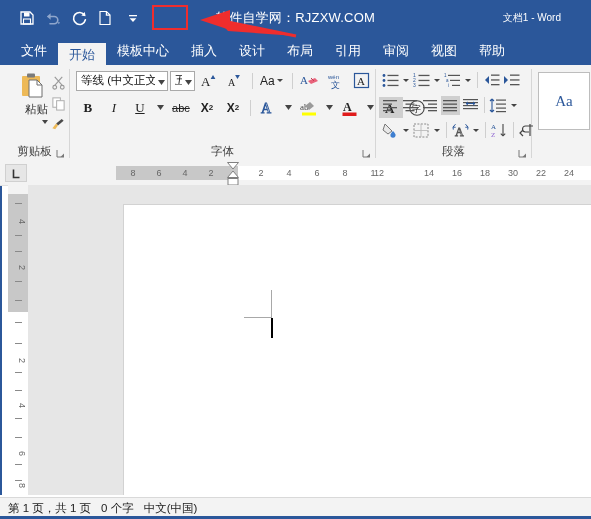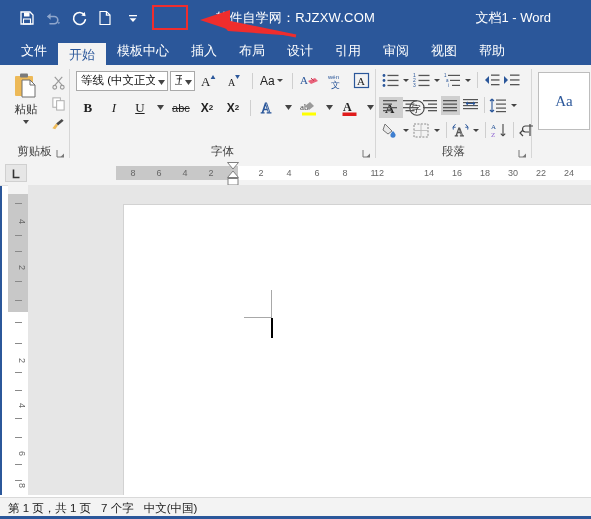--- a/index.html
+++ b/index.html
@@ -24,22 +24,22 @@
   .qat-drop{
     width:30px;height:22px;display:flex;align-items:center;justify-content:center;
     position:relative;
   }
   .title-center{
     position:absolute;left:0;right:0;top:0;height:36px;
     display:flex;align-items:center;justify-content:center;
     font-size:13px;letter-spacing:.2px;pointer-events:none;
   }
   .title-right{
-    position:absolute;right:40px;top:0;height:36px;display:flex;align-items:center;
-    font-size:13px;
+    position:absolute;right:30px;top:0;height:36px;display:flex;align-items:center;
+    font-size:10px;
     margin-left:32px;
   }
   
   .anno-box{
     position:absolute;left:152px;top:5px;width:36px;height:25px;
     border:2px solid #ef2d2d;box-sizing:border-box;pointer-events:none;
   }
   .anno-arrow{position:absolute;left:178px;top:4px;width:120px;height:34px;pointer-events:none;}
 
   
@@ -62,21 +62,21 @@
     position:relative;
   }
   .group-sep{width:1px;background:#d6d6d6;margin:4px 0 2px 0;}
   .launcher{
     position:absolute;right:4px;bottom:2px;width:9px;height:9px;
   }
 
   
   .g-clip{width:70px;}
   .paste{
-    width:44px;display:flex;flex-direction:column;align-items:center;margin-left:4px;margin-top:2px;
+    width:44px;display:flex;flex-direction:column;align-items:flex-end;margin-left:4px;margin-top:2px;
   }
   .paste-label{font-size:11.5px;color:#333;margin-top:1px;}
   .caret-d{width:0;height:0;border-left:3.5px solid transparent;border-right:3.5px solid transparent;border-top:4px solid #444;margin-top:3px;}
   .clip-right{display:flex;flex-direction:column;align-items:center;gap:1px;margin-top:3px;}
   .mini{width:20px;height:20px;display:flex;align-items:center;justify-content:center;}
 
   
   .g-font{width:305px;}
   .font-rows{display:flex;flex-direction:column;gap:4px;padding-left:6px;}
   .frow{display:flex;align-items:center;gap:2px;height:23px;}
@@ -218,22 +218,22 @@
       <path d="M118 32 L40 16" stroke="#ef2d2d" stroke-width="3" fill="none"></path>
       <path d="M22 16 L52 6 L52 26 Z" fill="#ef2d2d"></path>
     </svg>
   </div>
 
   <div class="tabs">
     <div class="tab">文件</div>
     <div class="tab active">开始</div>
     <div class="tab">模板中心</div>
     <div class="tab">插入</div>
+    <div class="tab">设计</div>
     <div class="tab">布局</div>
-    <div class="tab">设计</div>
     <div class="tab">引用</div>
     <div class="tab">审阅</div>
     <div class="tab">视图</div>
     <div class="tab">帮助</div>
   </div>
 
   <div class="ribbon">
 
     <div class="group g-clip">
       <div class="group-body">
@@ -654,18 +654,18 @@
       <div class="margin-mark">
         <div class="mv"></div>
         <div class="mh"></div>
       </div>
       <div class="caret-cursor"></div>
     </div>
   </div>
 
   <div class="status">
     <div class="item first">第 1 页，共 1 页</div>
-    <div class="item">7 个字</div>
+    <div class="item">0 个字</div>
     <div class="item">中文(中国)</div>
   </div>
   <div class="bluebar"></div>
 
 </div>
 
 </body></html>

